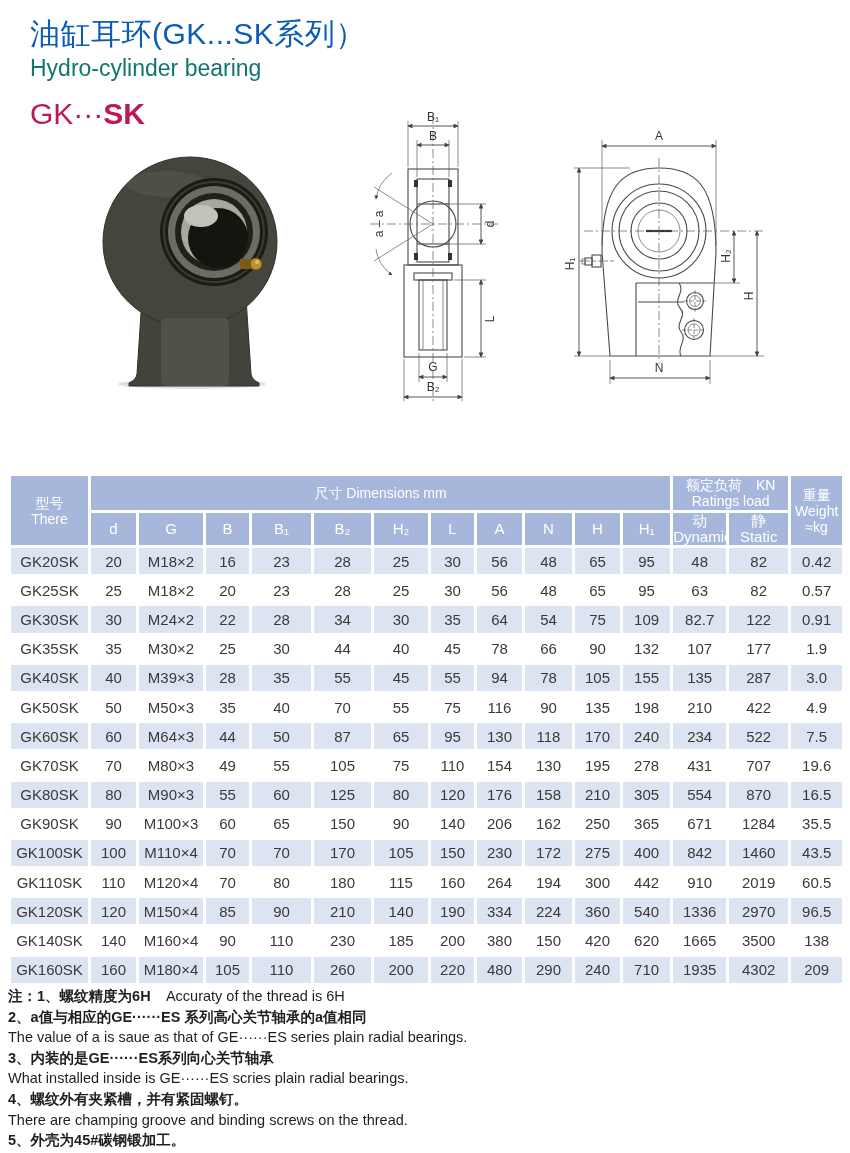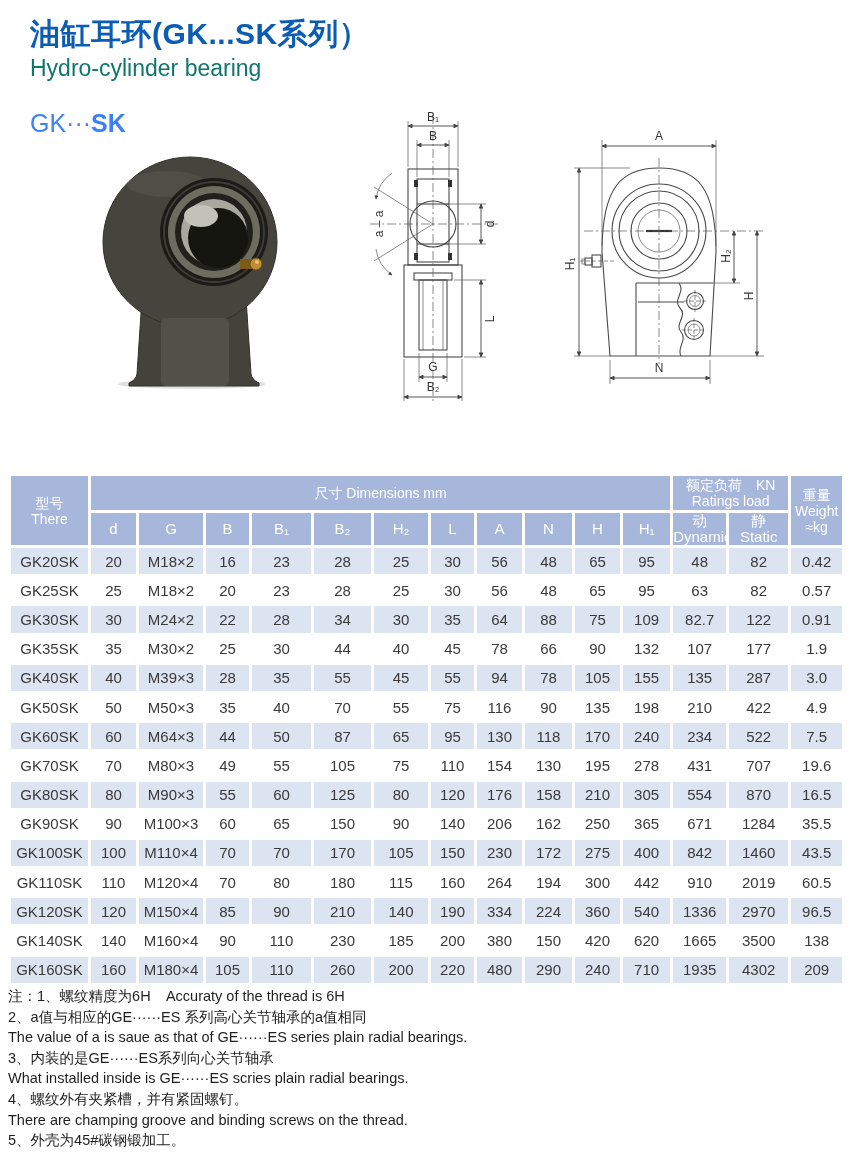--- a/index.html
+++ b/index.html
@@ -1,22 +1,22 @@
 <!DOCTYPE html>
 <html><head>
 <meta charset="utf-8">
 <style>
   html,body{margin:0;padding:0}
   body{
     position:relative;width:850px;height:1153px;background:#ffffff;
     font-family:"Liberation Sans","DejaVu Sans",sans-serif;overflow:hidden;
   }
-  .title-cn{position:absolute;left:30px;top:14px;font-size:30px;font-weight:bold;color:#0b5cb4;letter-spacing:.5px}
+  .title-cn{position:absolute;left:30px;top:14px;font-size:30px;font-weight:normal;color:#0b5cb4;letter-spacing:.5px}
   .title-en{position:absolute;left:30px;top:55px;font-size:23px;color:#0f766e}
-  .series{position:absolute;left:30px;top:109px;font-size:25px;color:#3b82f6}
+  .series{position:absolute;left:30px;top:97px;font-size:30px;color:#be185d}
   .series .bold{font-weight:bold}
 
   .photo{position:absolute;left:85px;top:150px;width:220px;height:240px}
   .drawing-section{position:absolute;left:368px;top:106px;width:185px;height:297px}
   .drawing-front{position:absolute;left:558px;top:116px;width:292px;height:284px}
 
   svg text{font-family:"Liberation Sans","DejaVu Sans",sans-serif;font-size:12px;fill:#333}
   .outline{stroke:#4a4a4a;stroke-width:1.1;fill:none}
   .thin{stroke:#5a5a5a;stroke-width:.7;fill:none}
   .dim{stroke:#444;stroke-width:.9;fill:none}
@@ -27,21 +27,21 @@
   table{border-collapse:collapse;table-layout:fixed;width:834px}
   th,td{border:3px solid #fff;padding:0;text-align:center;vertical-align:middle;overflow:hidden}
   thead th{background:#a7b6db;color:#fff;font-weight:normal;font-size:14px;line-height:16px}
   thead .letters th{font-size:15px;height:31px}
   thead tr:first-child th{height:34px}
   tbody td{font-size:15px;color:#3a3a3a;height:26.2px}
   tbody tr.alt td{background:#dce3f1}
   tbody tr.plain td{background:#ffffff}
 
   .notes{position:absolute;left:8px;top:986px;font-size:14.5px;line-height:20.6px;color:#1f1f1f;white-space:pre-wrap;width:836px}
-  .notes .b{font-weight:normal}
+  .notes .b{font-weight:bold}
 </style>
 </head>
 <body>
 
 <div class="title-cn">油缸耳环(GK...SK系列）</div>
 <div class="title-en">Hydro-cylinder bearing</div>
 <div class="series"><span>GK···</span><span class="bold">SK</span></div>
 
 <svg class="photo" viewBox="0 0 220 240">
   <ellipse cx="107" cy="234" rx="74" ry="5" fill="rgba(0,0,0,0.12)"></ellipse>
@@ -297,21 +297,21 @@
         <tr class="alt">
           <td>GK30SK</td>
           <td>30</td>
           <td>M24×2</td>
           <td>22</td>
           <td>28</td>
           <td>34</td>
           <td>30</td>
           <td>35</td>
           <td>64</td>
-          <td>88</td>
+          <td>54</td>
           <td>75</td>
           <td>109</td>
           <td>82.7</td>
           <td>122</td>
           <td>0.91</td>
         </tr>
         <tr class="plain">
           <td>GK35SK</td>
           <td>35</td>
           <td>M30×2</td>

